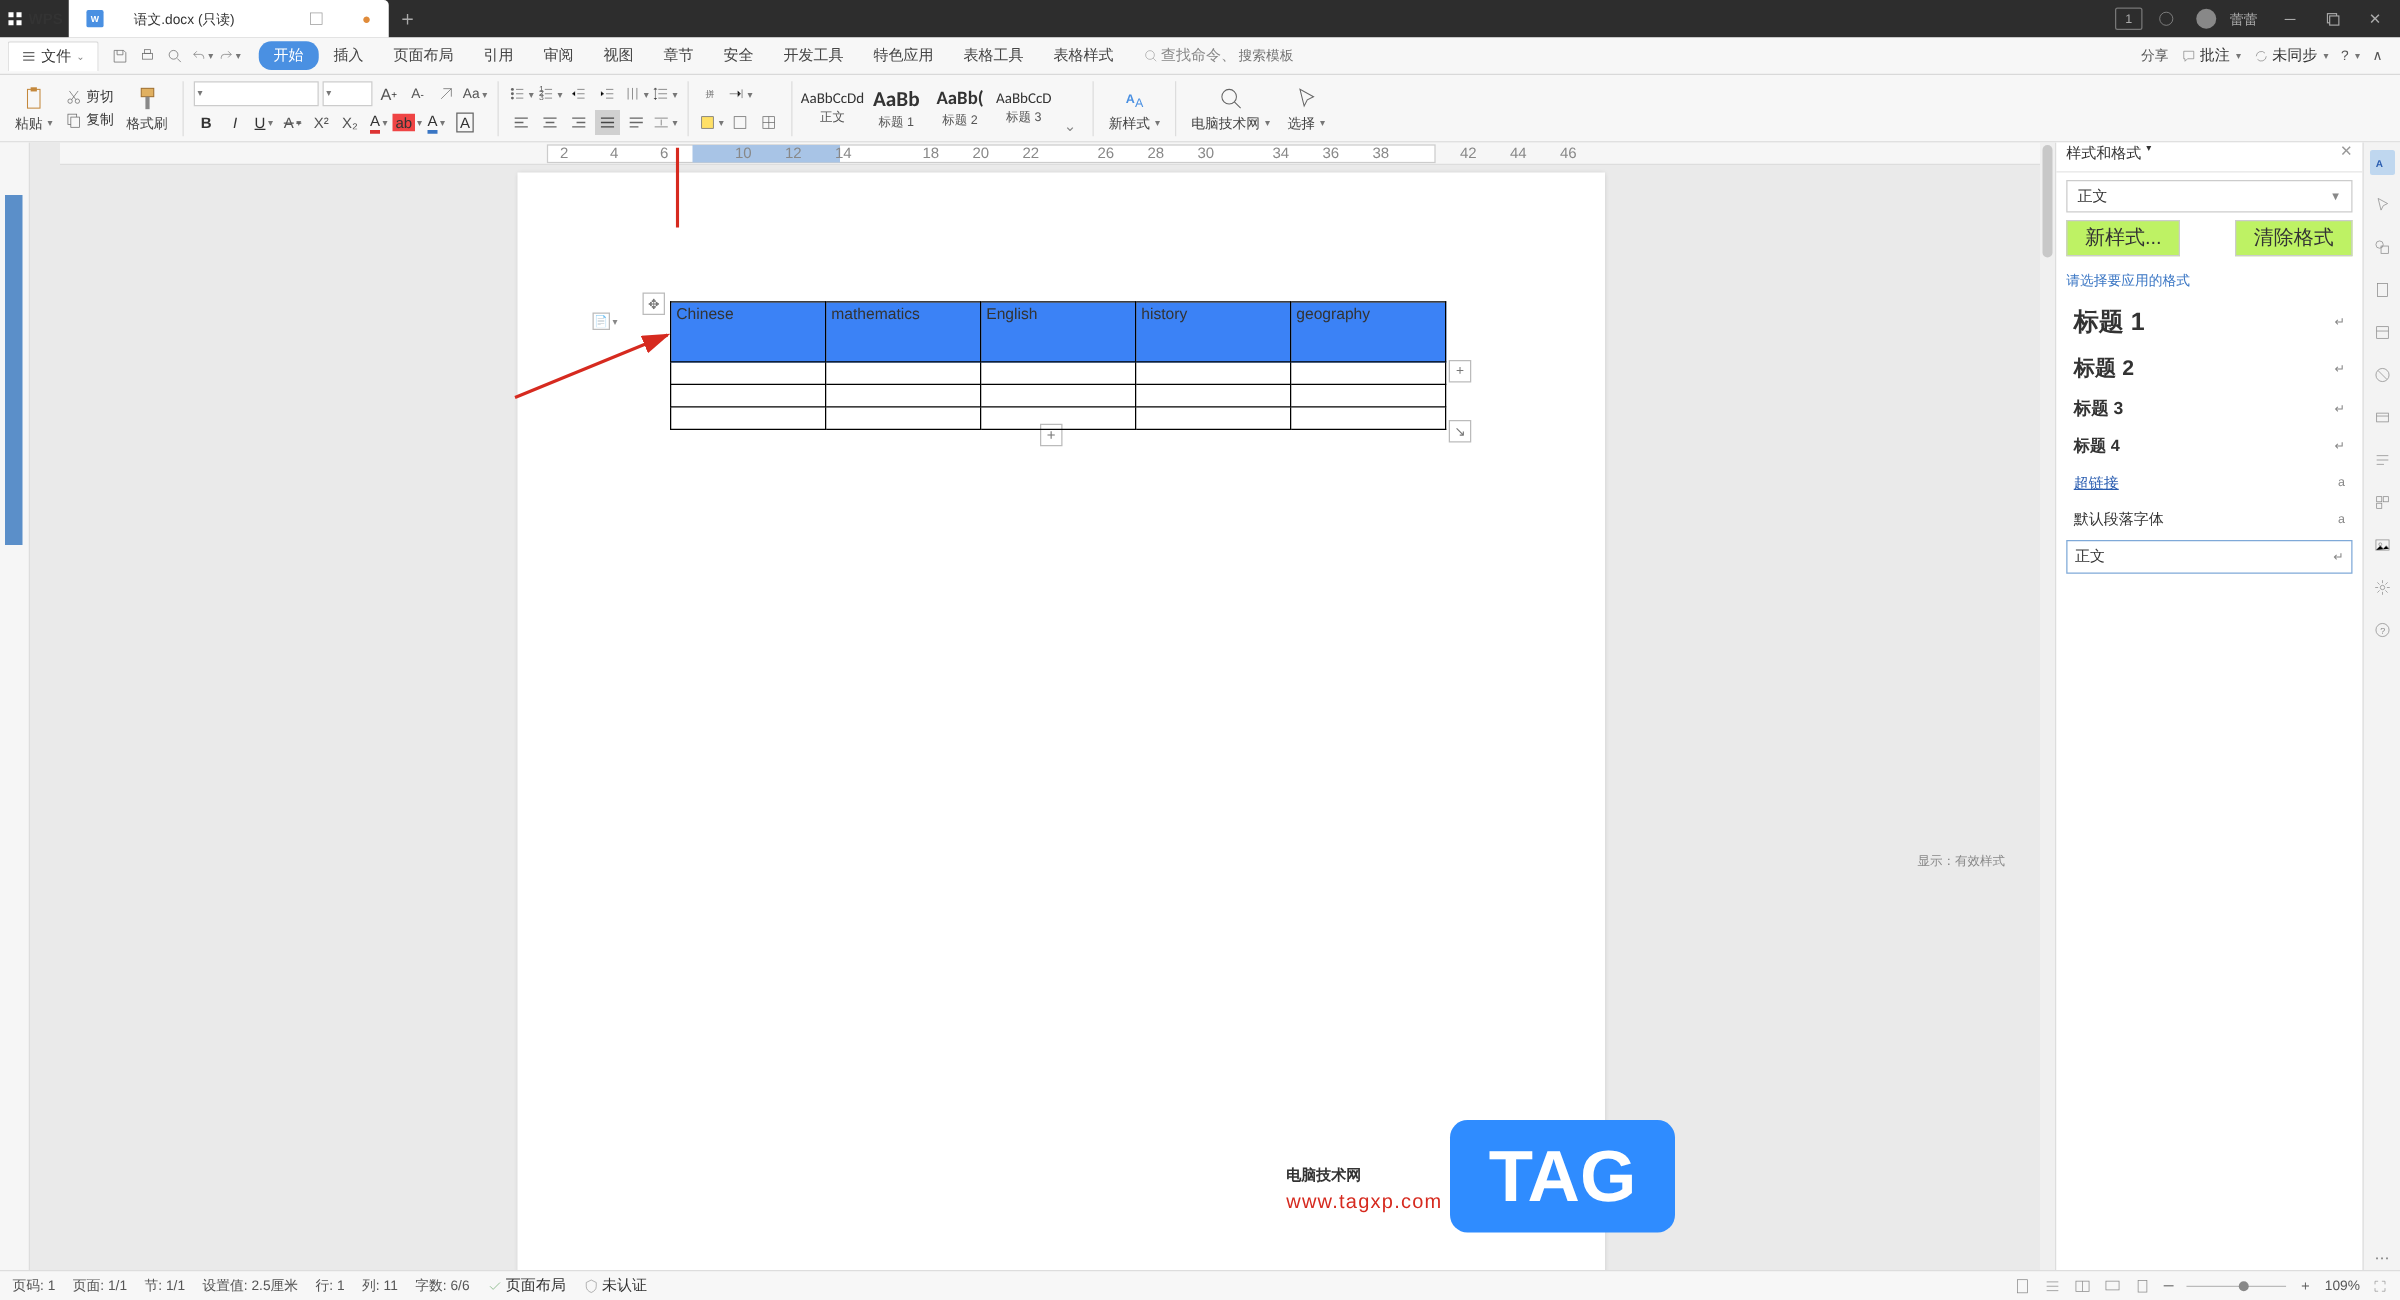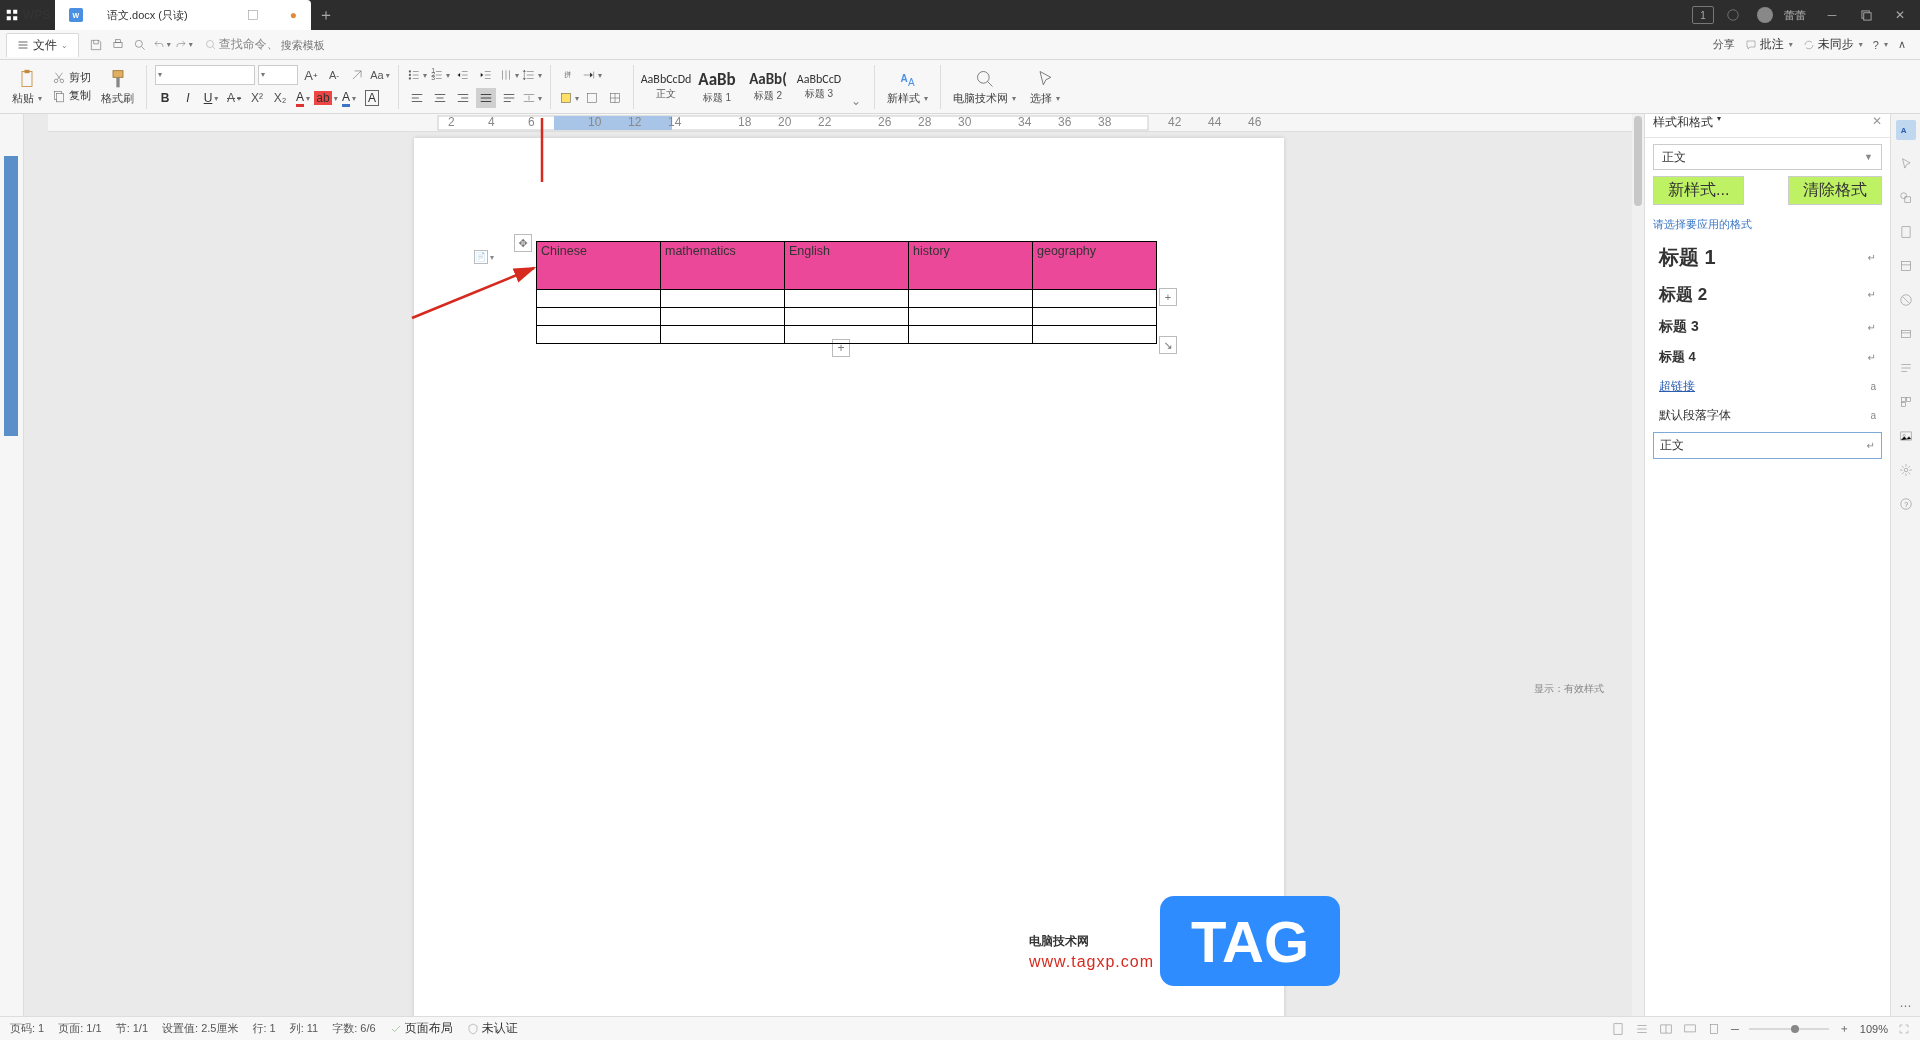--- a/index.html
+++ b/index.html
@@ -46,21 +46,21 @@
 .ruler-v{width:24px;background:#f6f6f6;border-right:1px solid #ddd;position:relative}
 .ruler-v .bluebox{position:absolute;left:4px;top:42px;width:14px;height:280px;background:#5b8fc9}
 .canvas-wrap{flex:1;background:#eaeaea;position:relative;overflow:hidden}
 .page{position:absolute;left:390px;top:24px;width:870px;height:1100px;background:#fff;box-shadow:0 0 4px rgba(0,0,0,.15)}
 .rhandle{position:absolute;left:490px;top:120px;width:18px;height:18px;border:1px solid #bbb;background:#fff;display:flex;align-items:center;justify-content:center;font-size:11px;color:#777}
 .rhandle.addrow{left:1135px;top:174px}
 .rhandle.addcol{left:808px;top:225px;font-size:12px}
 .rhandle.corner{left:1135px;top:222px}
 .doc-table{position:absolute;left:512px;top:127px;border-collapse:collapse}
 .doc-table td{border:1px solid #000;width:124px;height:48px;vertical-align:top;padding:2px 4px;font-size:12.5px}
-.doc-table tr:first-child td{background:#ec4899}
+.doc-table tr:first-child td{background:#3b82f6}
 .doc-table tr:nth-child(n+2) td{height:18px}
 .arrow-svg{position:absolute;left:380px;top:4px;width:260px;height:260px;pointer-events:none}
 .mini-ic{position:absolute;left:450px;top:136px;display:flex;align-items:center;gap:2px}
 .mini-ic .m{width:14px;height:14px;display:flex;align-items:center;justify-content:center;border:1px solid #bbb;background:#fff;font-size:9px;color:#5b8fc9}
 .side-panel{width:246px;background:#fff;border-left:1px solid #ddd;display:flex;flex-direction:column}
 .side-panel .sp-head{height:24px;border-bottom:1px solid #e5e5e5;display:flex;align-items:flex-start;padding:0 8px;gap:4px;font-size:11px;color:#555}
 .side-panel .sp-head .close{margin-left:auto;color:#999;cursor:pointer}
 .side-panel .sp-sel{margin:6px 8px;height:26px;border:1px solid #ccc;display:flex;align-items:center;padding:0 8px;font-size:12px}
 .side-panel .sp-btns{display:flex;gap:8px;padding:0 8px 8px}
 .side-panel .sp-btns button{flex:0 0 auto;padding:3px 14px;border:1px solid #ccc;background:#bef264;font-size:16px;cursor:pointer}
@@ -161,20 +161,34 @@
         <svg width="14" height="14" viewBox="0 0 24 24">
           <path fill="none" stroke="#666" d="M9 14l-5-5 5-5M4 9h11a5 5 0 015 5v2"></path>
         </svg>
       </div>
     <div class="qbtn dd">
         <svg width="14" height="14" viewBox="0 0 24 24">
           <path fill="none" stroke="#666" d="M15 14l5-5-5-5M20 9H9a5 5 0 00-5 5v2"></path>
         </svg>
       </div>
   </div>
+  <div class="tabs">
+    <div class="mitem active">开始</div>
+    <div class="mitem">插入</div>
+    <div class="mitem">页面布局</div>
+    <div class="mitem">引用</div>
+    <div class="mitem">审阅</div>
+    <div class="mitem">视图</div>
+    <div class="mitem">章节</div>
+    <div class="mitem">安全</div>
+    <div class="mitem">开发工具</div>
+    <div class="mitem">特色应用</div>
+    <div class="mitem">表格工具</div>
+    <div class="mitem">表格样式</div>
+  </div>
   <div class="search">
     <svg width="12" height="12" viewBox="0 0 24 24">
         <circle cx="10" cy="10" r="7" fill="none" stroke="#999"></circle>
         <path stroke="#999" d="M15 15l5 5"></path>
       </svg>
     <span style="color:#888">查找命令、</span>
     <input placeholder="搜索模板" style="">
   </div>
   <div class="mb-right">
     <div class="mitem">分享</div>

